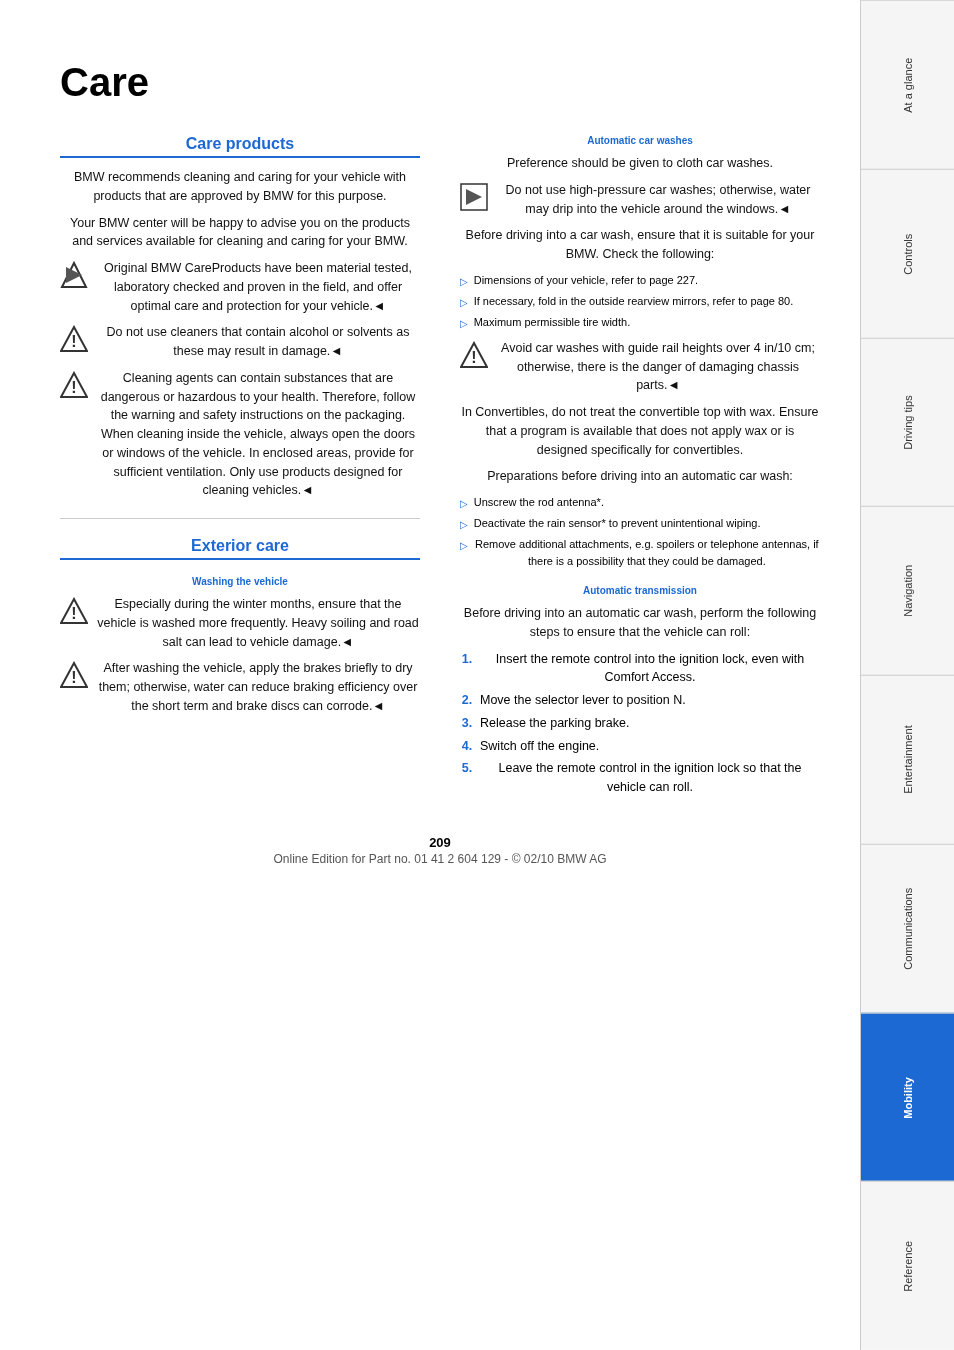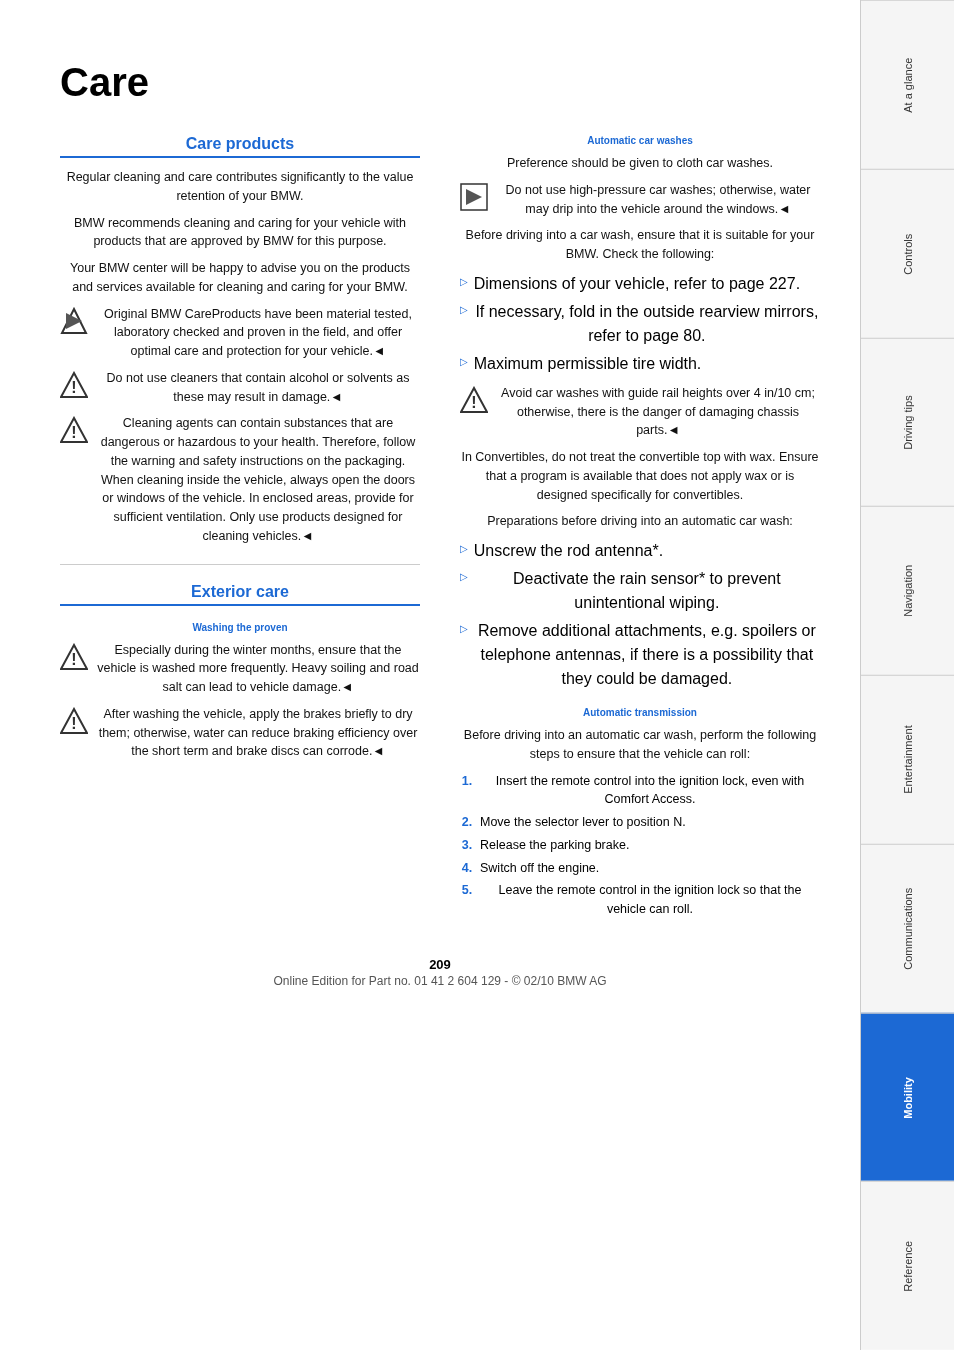--- a/index.html
+++ b/index.html
@@ -121,21 +121,21 @@
 
     .bullet-list {
       list-style: none;
       margin-bottom: 8px;
     }
 
     .bullet-list li {
       display: flex;
       align-items: flex-start;
       margin-bottom: 4px;
-      font-size: 16px;
+      font-size: 11px;
       line-height: 1.5;
     }
 
     .bullet-list li::before {
       content: "▷";
       color: #1c69d4;
       margin-right: 6px;
       font-size: 10px;
       margin-top: 2px;
       flex-shrink: 0;
@@ -192,21 +192,20 @@
 
 <div class="main-content">
   <h1 class="page-title">Care</h1>
 
   <div class="two-col">
 
     <div class="col-left">
 
       <h2 class="section-title">Care products</h2>
 
-      <p>Regular cleaning and care contributes significantly to the value retention of your BMW.</p>
       <p>BMW recommends cleaning and caring for your vehicle with products that are approved by BMW for this purpose.</p>
       <p>Your BMW center will be happy to advise you on the products and services available for cleaning and caring for your BMW.</p>
 
       <div class="note-box">
         <div class="note-icon">
           <svg viewBox="0 0 28 28" xmlns="http://www.w3.org/2000/svg">
             <polygon points="14,2 26,26 2,26" fill="none" stroke="#333" stroke-width="2"></polygon>
             <polygon points="2,14 14,2 14,26 2,26" fill="none" stroke="none"></polygon>
             <rect x="0" y="0" width="28" height="28" fill="none"></rect>
             <polyline points="8,8 20,14 8,20" fill="#555" stroke="none"></polyline>
@@ -233,21 +232,21 @@
             <text x="14" y="22" text-anchor="middle" font-size="16" font-weight="bold" fill="#333">!</text>
           </svg>
         </div>
         <span class="note-text">Cleaning agents can contain substances that are dangerous or hazardous to your health. Therefore, follow the warning and safety instructions on the packaging. When cleaning inside the vehicle, always open the doors or windows of the vehicle. In enclosed areas, provide for sufficient ventilation. Only use products designed for cleaning vehicles.◄</span>
       </div>
 
       <hr class="section-separator">
 
       <h2 class="section-title">Exterior care</h2>
 
-      <h3 class="sub-title">Washing the proven</h3>
+      <h3 class="sub-title">Washing the vehicle</h3>
 
       <div class="note-box">
         <div class="note-icon warning-icon">
           <svg viewBox="0 0 28 28" xmlns="http://www.w3.org/2000/svg">
             <polygon points="14,2 27,26 1,26" fill="none" stroke="#333" stroke-width="2"></polygon>
             <text x="14" y="22" text-anchor="middle" font-size="16" font-weight="bold" fill="#333">!</text>
           </svg>
         </div>
         <span class="note-text">Especially during the winter months, ensure that the vehicle is washed more frequently. Heavy soiling and road salt can lead to vehicle damage.◄</span>
       </div>

